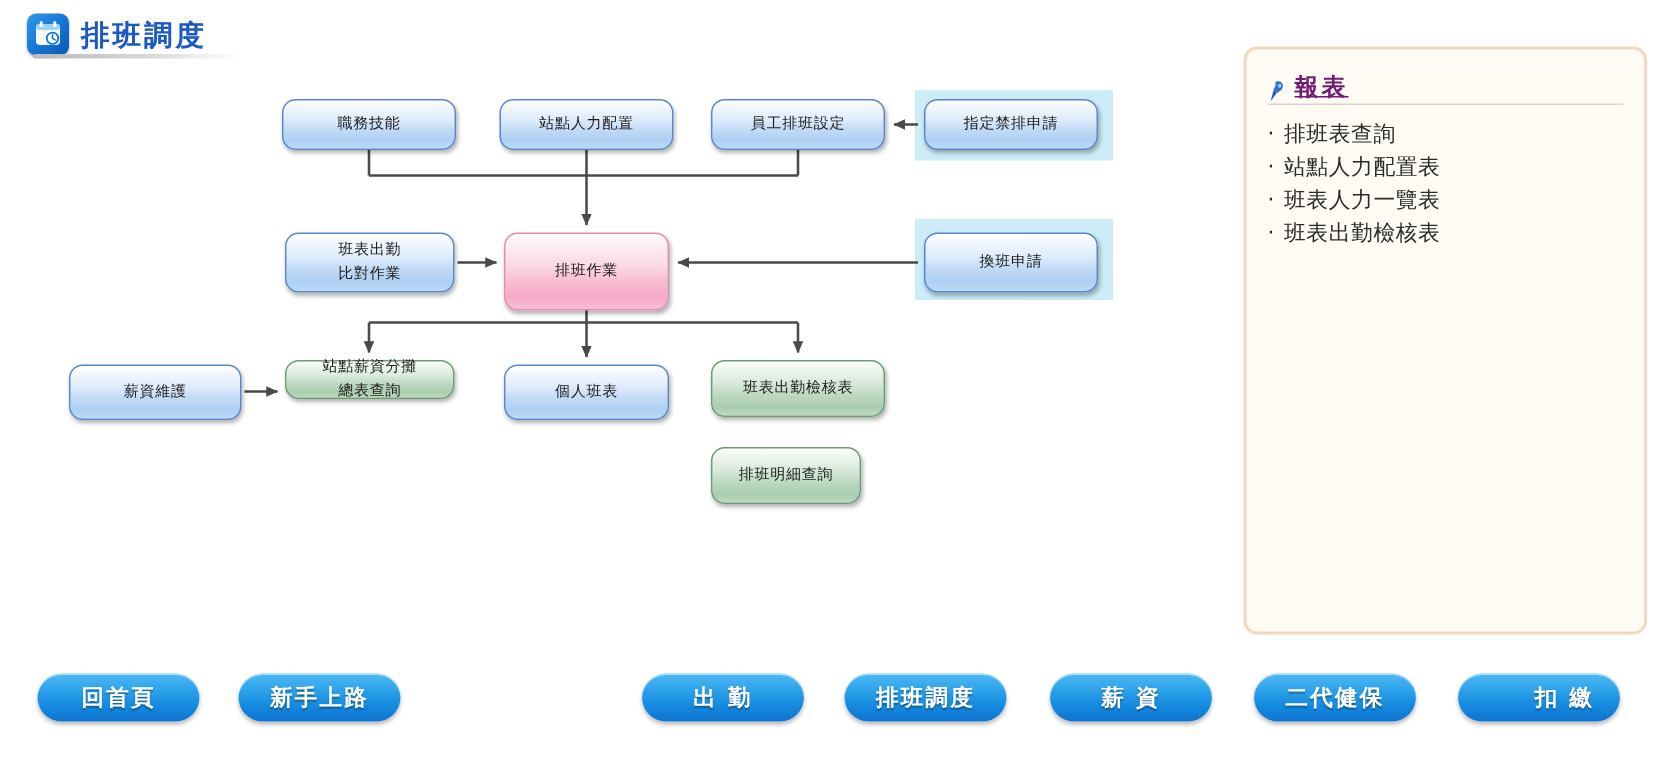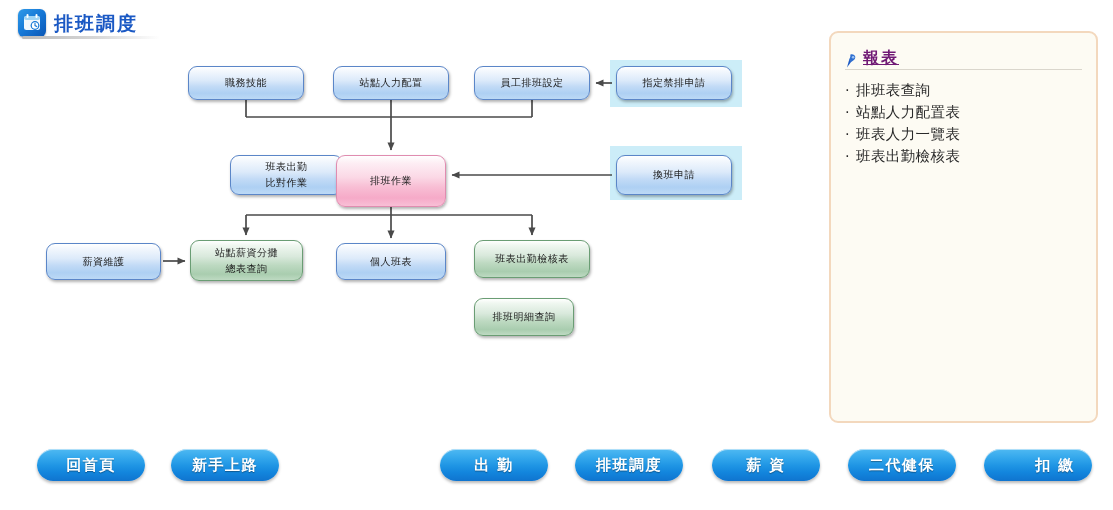--- a/index.html
+++ b/index.html
@@ -175,21 +175,20 @@
     color: #2a2a2a;
   }
 
   
   #bottom-nav {
     position: absolute;
     left: 0;
     top: 449px;
     width: 891px;
     height: 40px;
-    margin-left: 12px;
   }
   .nav-button {
     position: absolute;
     top: 0;
     width: 108px;
     height: 32px;
     box-sizing: border-box;
     border-radius: 17px;
     background: linear-gradient(to bottom,
                 #4fb9f2 0%, #33a7ec 28%, #1f95e4 52%,
@@ -259,27 +258,27 @@
 
       <path d="M 163 261 L 185 261" marker-end="url(#arrow)"></path>
     </g>
   </svg>
 
   <div class="node blue" style="left:188px; top:66px;  width:116px; height:34px;">職務技能</div>
   <div class="node blue" style="left:333px; top:66px;  width:116px; height:34px;">站點人力配置</div>
   <div class="node blue" style="left:474px; top:66px;  width:116px; height:34px;">員工排班設定</div>
   <div class="node blue" style="left:616px; top:66px;  width:116px; height:34px;">指定禁排申請</div>
 
-  <div class="node blue" style="left:190px; top:155px; width:113px; height:40px;margin-left:40px;">班表出勤
+  <div class="node blue" style="left:190px; top:155px; width:113px; height:40px;">班表出勤
 比對作業</div>
   <div class="node pink" style="left:336px; top:155px; width:110px; height:52px;">排班作業</div>
   <div class="node blue" style="left:616px; top:155px; width:116px; height:40px;">換班申請</div>
 
   <div class="node blue" style="left:46px;  top:243px; width:115px; height:37px;">薪資維護</div>
-  <div class="node green" style="left:190px; top:240px; width:113px; height:41px;">站點薪資分攤
+  <div class="node green" style="left:190px; top:240px; width:113px; height:26px;">站點薪資分攤
 總表查詢</div>
   <div class="node blue" style="left:336px; top:243px; width:110px; height:37px;">個人班表</div>
   <div class="node green" style="left:474px; top:240px; width:116px; height:38px;">班表出勤檢核表</div>
   <div class="node green" style="left:474px; top:298px; width:100px; height:38px;">排班明細查詢</div>
 </div>
 
 <div id="report-panel">
   <div id="report-title">
     <span class="pin-icon">
       <svg width="14" height="16" viewBox="0 0 14 16">

